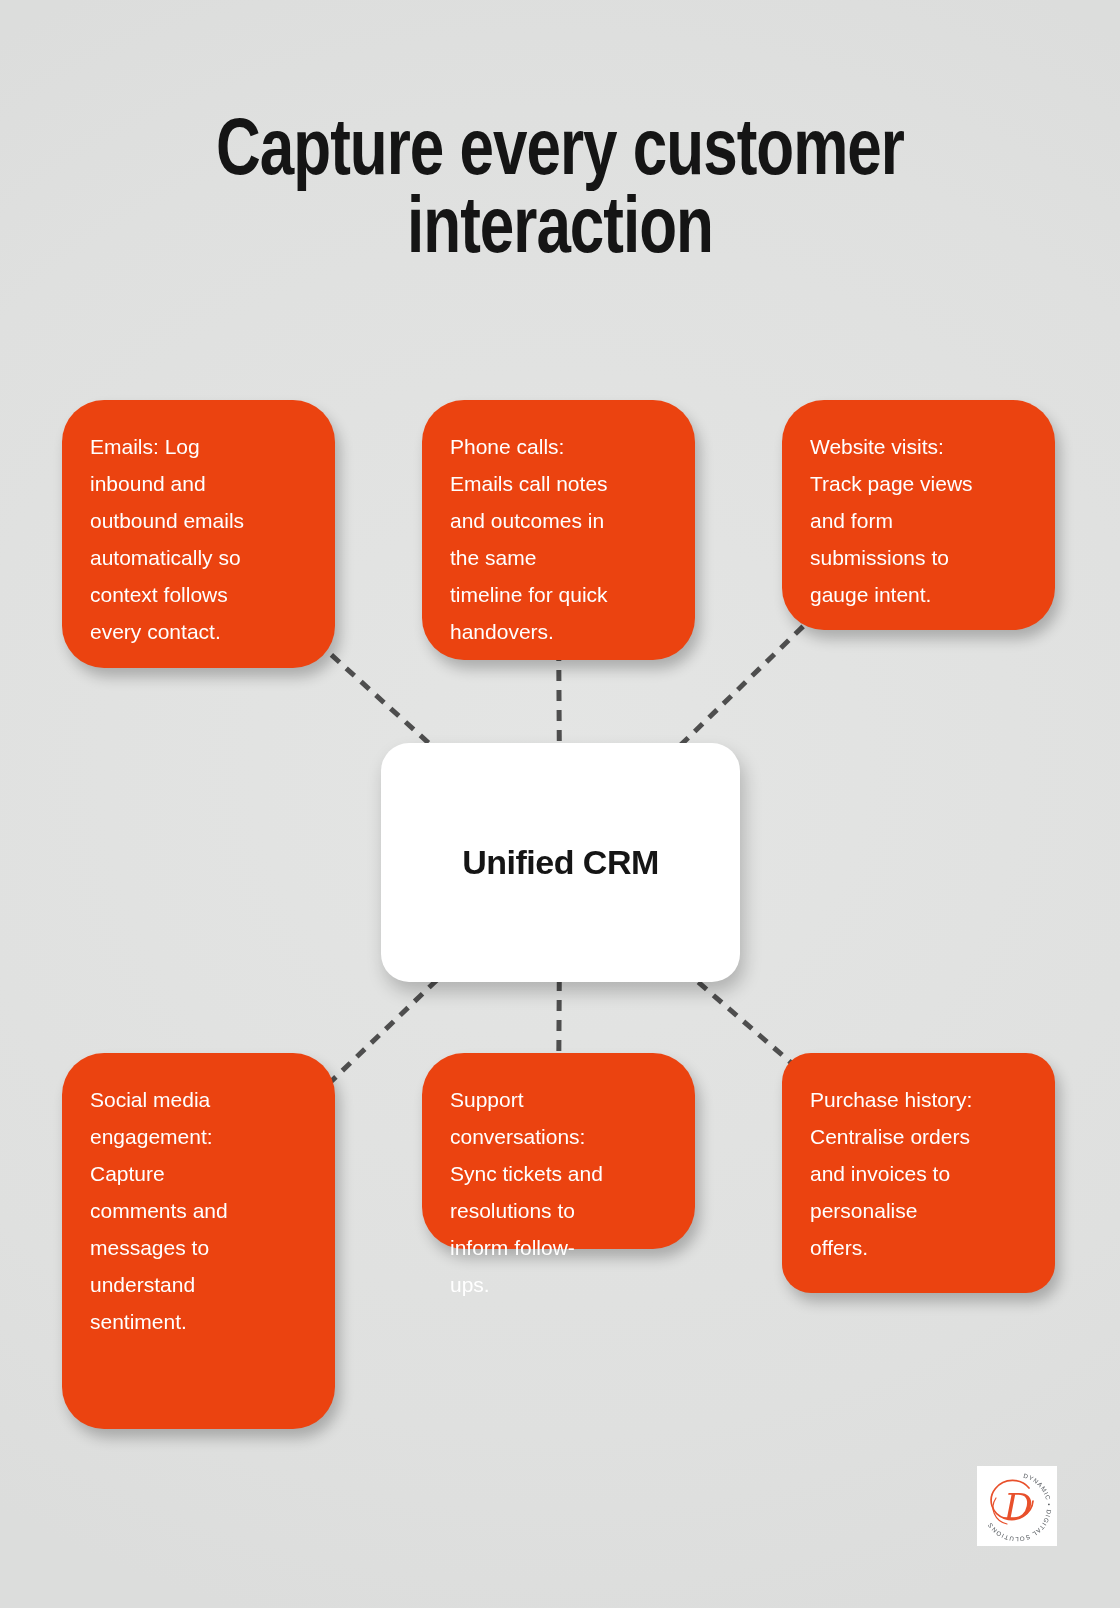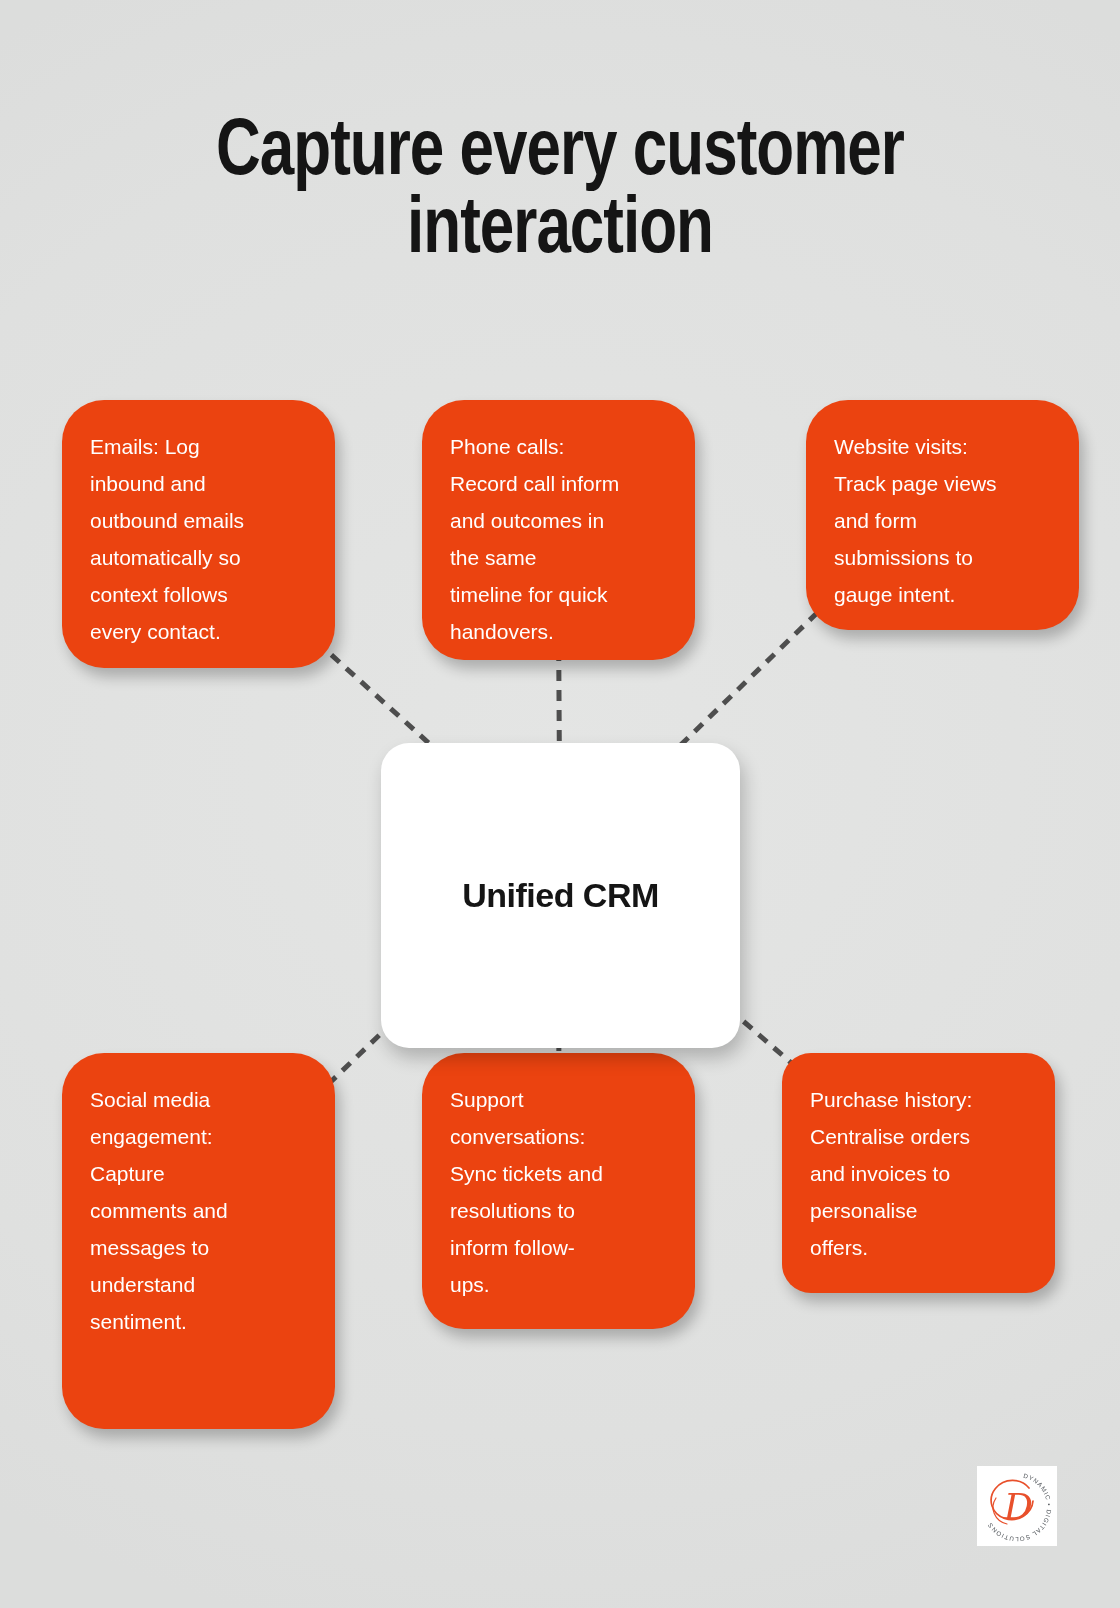--- a/index.html
+++ b/index.html
@@ -58,31 +58,31 @@
     color: var(--node_text);
     border-radius: 42px;
     padding: 28px 24px 24px 28px;
     font-size: 21px;
     line-height: 37px;
     white-space: pre-line;
     box-shadow: 5px 9px 14px rgba(0,0,0,0.24);
   }
   .n1 { left: 62px;  top: 400px;  height: 268px; }
   .n2 { left: 422px; top: 400px;  height: 260px; }
-  .n3 { left: 782px; top: 400px;  height: 230px; margin-left: 24px; }
+  .n3 { left: 782px; top: 400px;  height: 230px; }
   .n4 { left: 62px;  top: 1053px; height: 376px; }
-  .n5 { left: 422px; top: 1053px; height: 276px; }
+  .n5 { left: 422px; top: 1053px; height: 196px; }
   .n6 { left: 782px; top: 1053px; height: 240px; border-radius: 29px; }
   .center-node {
     position: absolute;
     z-index: 3;
     left: 381px;
     top: 743px;
     width: 359px;
-    height: 305px;
+    height: 239px;
     background: var(--center_bg);
     border-radius: 28px;
     display: flex;
     align-items: center;
     justify-content: center;
     box-shadow: 4px 10px 18px rgba(0,0,0,0.22);
   }
   .center-node .label {
     font-size: 34px;
     font-weight: bold;
@@ -118,21 +118,21 @@
     <line x1="918" y1="1173" x2="560" y2="862"></line>
   </svg>
 
   <div class="node n1">Emails: Log
 inbound and
 outbound emails
 automatically so
 context follows
 every contact.</div>
   <div class="node n2">Phone calls:
-Record call inform
+Emails call notes
 and outcomes in
 the same
 timeline for quick
 handovers.</div>
   <div class="node n3">Website visits:
 Track page views
 and form
 submissions to
 gauge intent.</div>
   <div class="node n4">Social media

